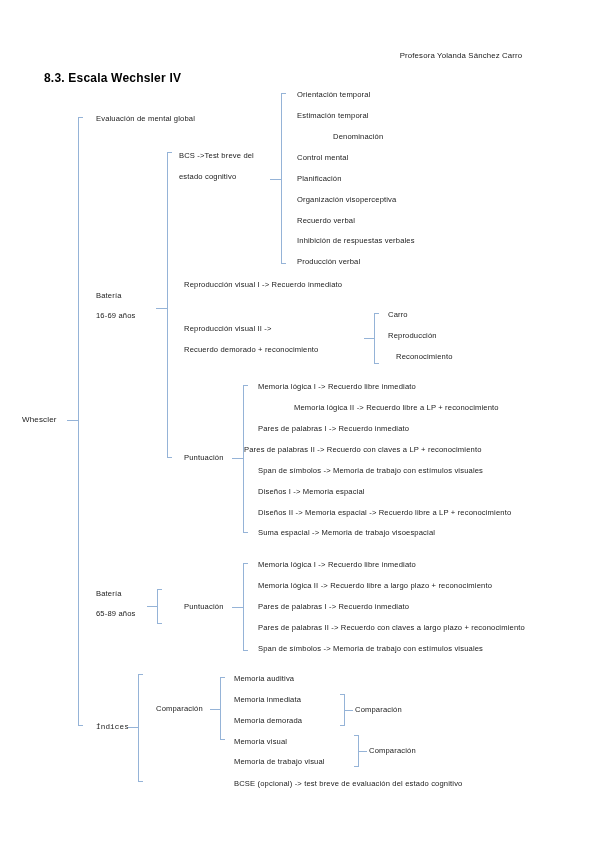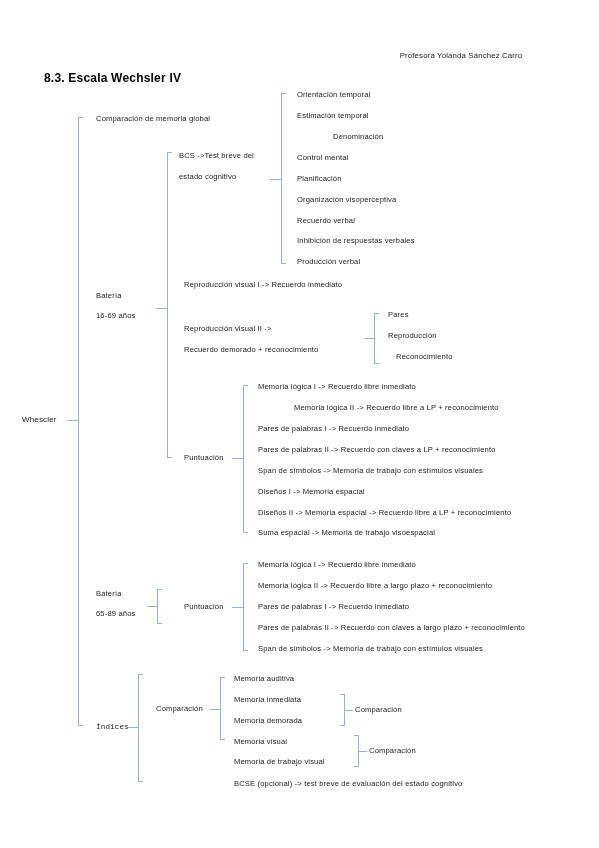--- a/index.html
+++ b/index.html
@@ -69,21 +69,21 @@
   <div class="hdr" style="left:336px; top:50px; width:250px;">Profesora Yolanda Sánchez Carro</div>
 
   <div class="title" style="left:44px; top:71px;">8.3. Escala Wechsler IV</div>
 
   <div class="t" style="left:22px; top:415px; font-size:8px;">Whescler</div>
 
   <div class="stub" style="left:67px; top:420px; width:11px;"></div>
 
   <div class="brk" style="left:78px; top:117px; height:609px;"></div>
 
-  <div class="t" style="left:96px; top:114px;">Comparación de memoria global</div>
+  <div class="t" style="left:96px; top:114px;">Evaluación de mental global</div>
 
   <div class="t" style="left:96px; top:291px;">Batería</div>
   <div class="t" style="left:96px; top:311px;">16-69 años</div>
 
   <div class="t" style="left:96px; top:589px;">Batería</div>
   <div class="t" style="left:96px; top:609px;">65-89 años</div>
 
   <div class="t" style="left:96px; top:722px;font-family:Liberation Mono, monospace;">Índices</div>
 
   <div class="stub" style="left:156px; top:308px; width:11px;"></div>
@@ -105,33 +105,33 @@
   <div class="t" style="left:297px; top:236px;">Inhibición de respuestas verbales</div>
   <div class="t" style="left:297px; top:257px;">Producción verbal</div>
 
   <div class="t" style="left:184px; top:280px;">Reproducción visual I -&gt; Recuerdo inmediato</div>
 
   <div class="t" style="left:184px; top:324px;">Reproducción visual II -&gt;</div>
   <div class="t" style="left:184px; top:345px;">Recuerdo demorado + reconocimiento</div>
 
   <div class="stub" style="left:364px; top:338px; width:10px;"></div>
   <div class="brk" style="left:374px; top:313px; height:51px;"></div>
-  <div class="t" style="left:388px; top:310px;">Pares</div>
+  <div class="t" style="left:388px; top:310px;">Carro</div>
   <div class="t" style="left:388px; top:331px;">Reproducción</div>
   <div class="t" style="left:388px; top:352px;padding-left:8px;">Reconocimiento</div>
 
   <div class="t" style="left:184px; top:453px;">Puntuación</div>
 
   <div class="stub" style="left:232px; top:458px; width:11px;"></div>
   <div class="brk" style="left:243px; top:385px; height:148px;"></div>
 
   <div class="t" style="left:258px; top:382px;">Memoria lógica I -&gt; Recuerdo libre inmediato</div>
   <div class="t" style="left:258px; top:403px;padding-left:36px;">Memoria lógica II -&gt; Recuerdo libre a LP + reconocimiento</div>
   <div class="t" style="left:258px; top:424px;">Pares de palabras I -&gt; Recuerdo inmediato</div>
-  <div class="t" style="left:258px; top:445px;text-align:right;">Pares de palabras II -&gt; Recuerdo con claves a LP + reconocimiento</div>
+  <div class="t" style="left:244px; top:445px;text-align:right;">Pares de palabras II -&gt; Recuerdo con claves a LP + reconocimiento</div>
   <div class="t" style="left:258px; top:466px;">Span de símbolos -&gt; Memoria de trabajo con estímulos visuales</div>
   <div class="t" style="left:258px; top:487px;">Diseños I -&gt; Memoria espacial</div>
   <div class="t" style="left:258px; top:508px;">Diseños II -&gt; Memoria espacial -&gt; Recuerdo libre a LP + reconocimiento</div>
   <div class="t" style="left:258px; top:528px;">Suma espacial -&gt; Memoria de trabajo visoespacial</div>
 
   <div class="stub" style="left:147px; top:606px; width:10px;"></div>
   <div class="brk" style="left:157px; top:589px; height:35px;"></div>
 
   <div class="t" style="left:184px; top:602px;">Puntuación</div>
 

